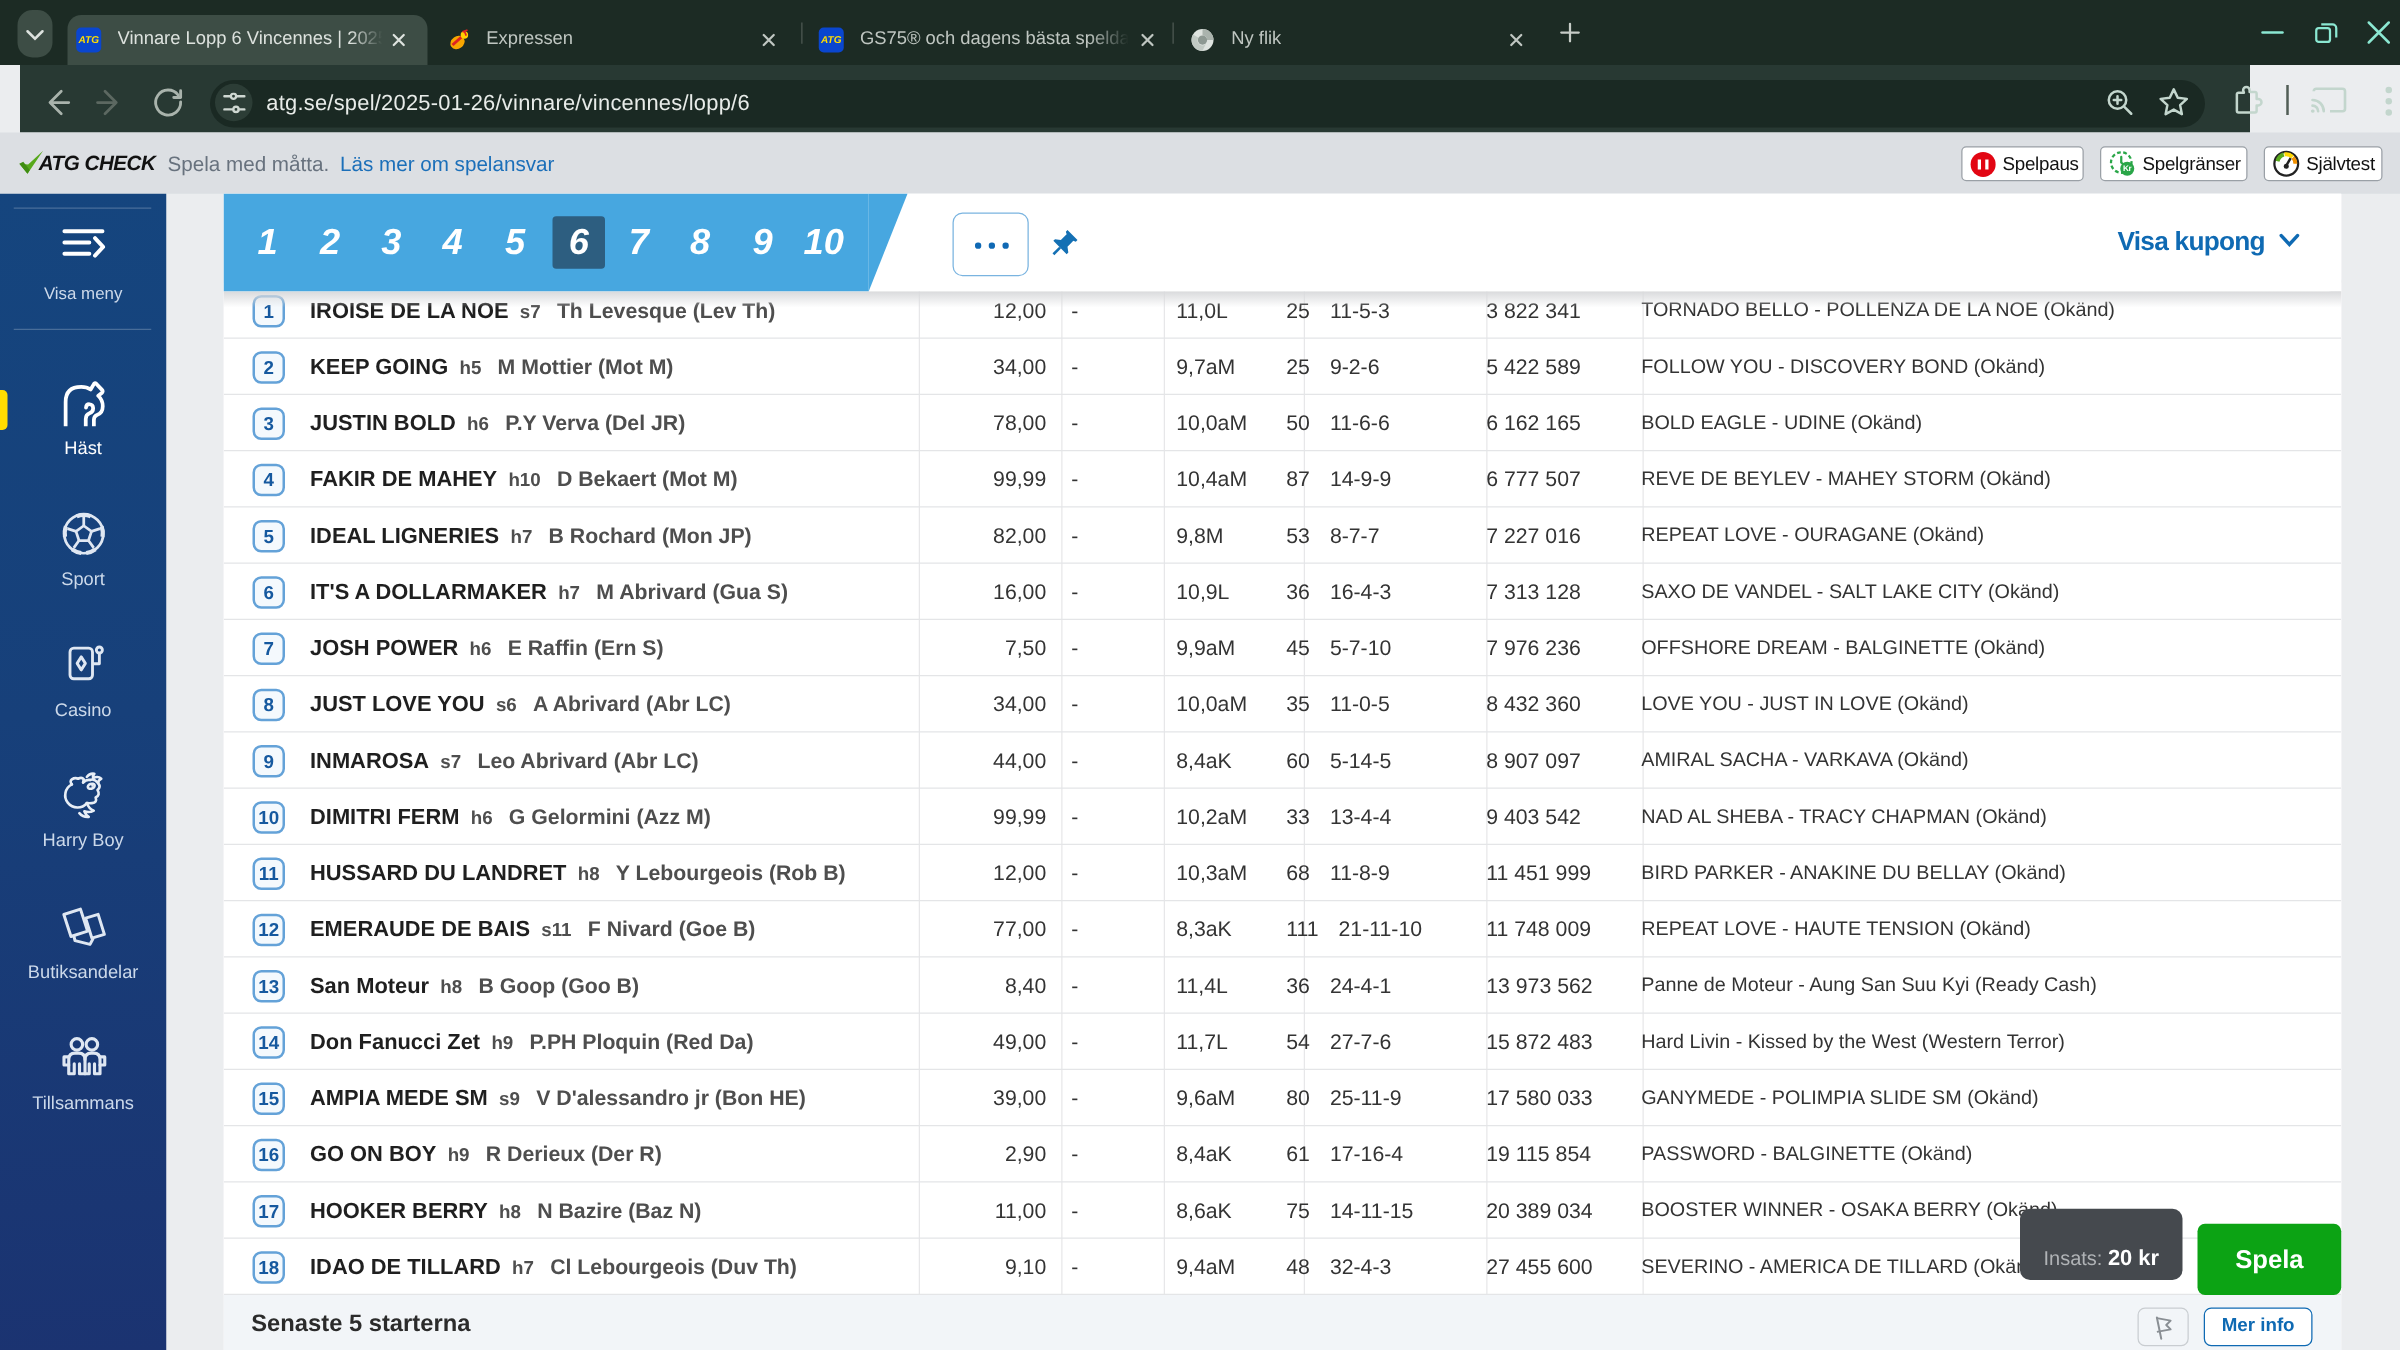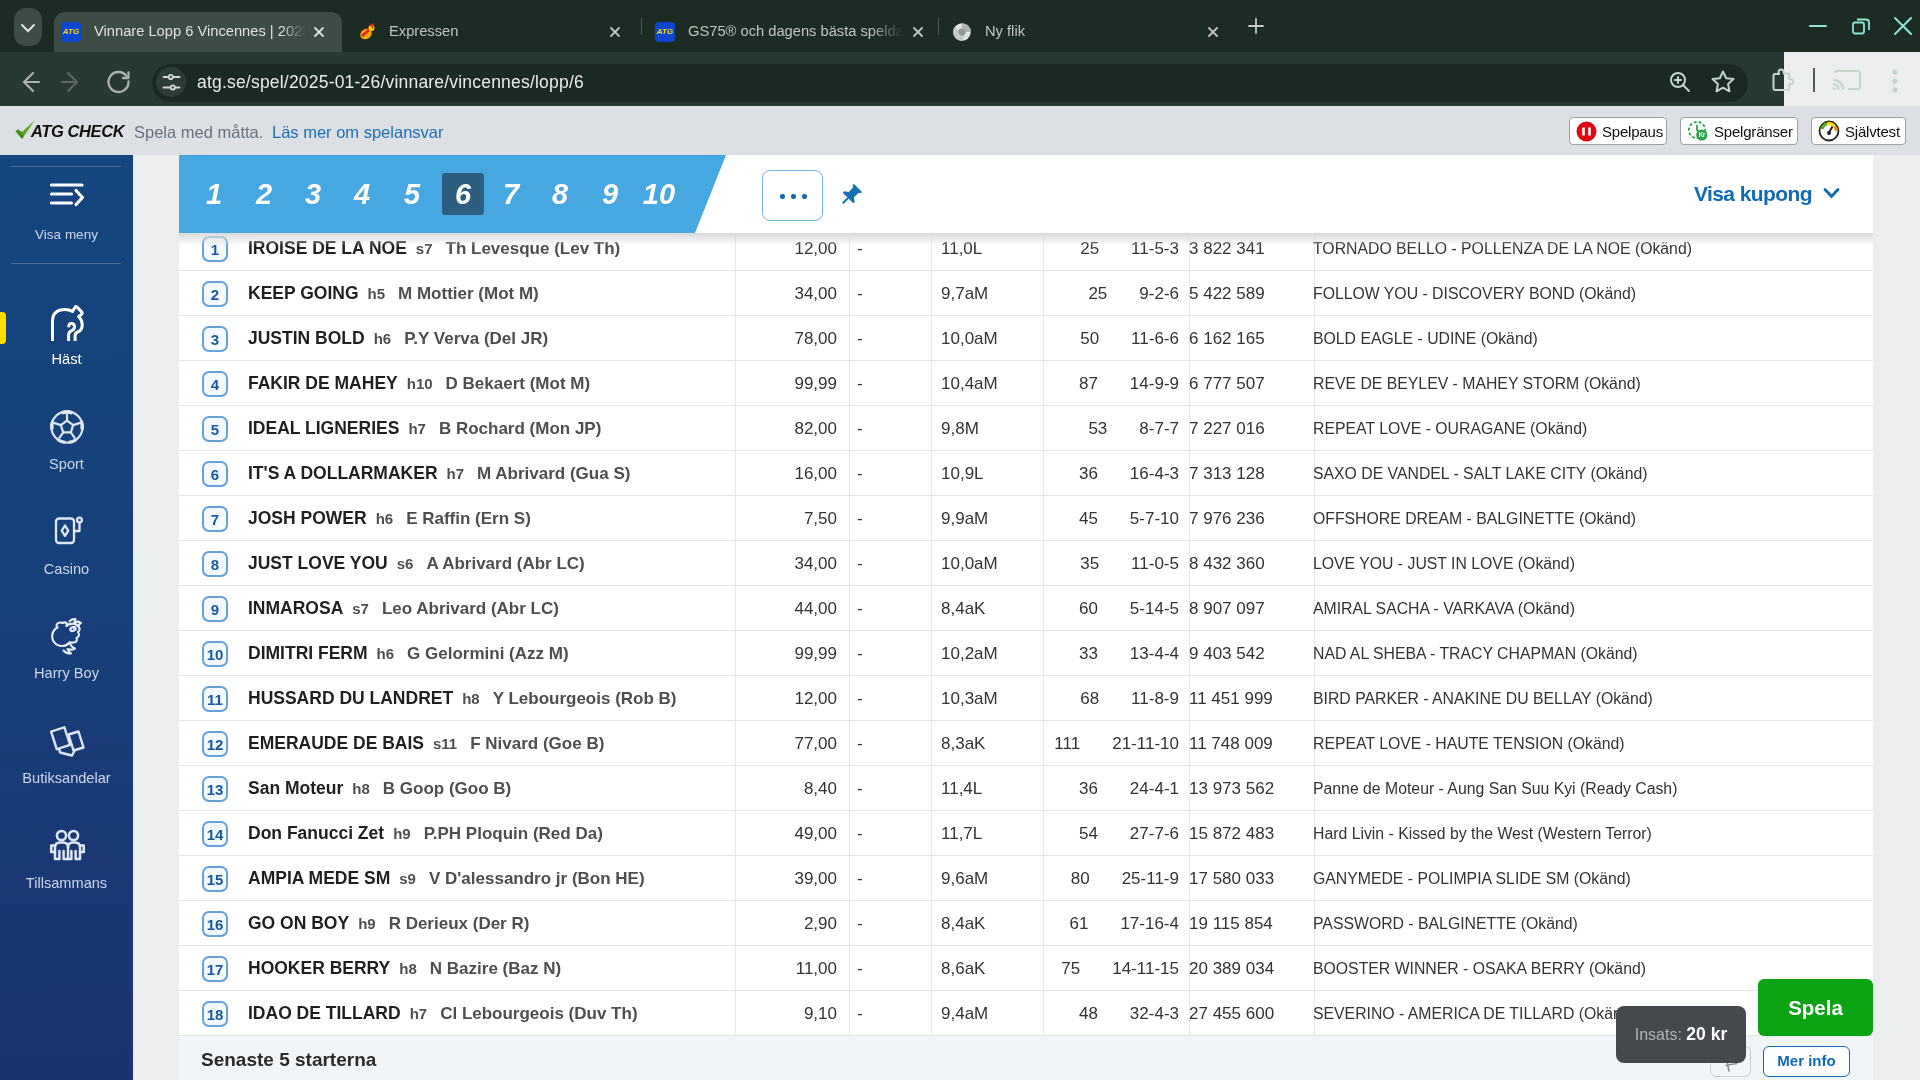--- a/index.html
+++ b/index.html
@@ -12,21 +12,21 @@
 .tab { position:absolute; top:12px; height:40px; border-radius:11px 11px 0 0; }
 .tab-act { background:#3d4d45; }
 .tab .fav { position:absolute; left:7px; top:10px; width:20px; height:20px; }
 .tab .ttl { position:absolute; left:40px; top:11px; font-size:14.7px; color:#dde2de; white-space:nowrap; overflow:hidden; }
 .tab .cls { position:absolute; top:12px; width:16px; height:16px; }
 .tab-in .ttl { color:#bfc6c1; }
 .favatg { width:20px; height:20px; border-radius:4px; background:#0a46cf; color:#ffdd00; font-weight:700; font-style:italic; font-size:8px; text-align:center; line-height:20px; letter-spacing:0; }
 .tabsep { position:absolute; top:18px; width:1px; height:17px; background:#4e5a53; }
 .newtab { position:absolute; left:1247px; top:17px; }
 .winbtn { position:absolute; top:0; height:52px; }
-.toolbar { position:absolute; left:0; top:52px; width:1784px; height:54px; background:#283933; }
+.toolbar { position:absolute; left:16px; top:52px; width:1784px; height:54px; background:#283933; }
 .pill { position:absolute; left:152px; top:12px; width:1596px; height:38px; border-radius:19px; background:#1a2923; }
 .urltxt { position:absolute; left:197px; top:20px; font-size:17.5px; color:#e8ece9; letter-spacing:0.2px; }
 .tbic { position:absolute; }
 
 
 .atgbar { position:absolute; left:0; top:106px; width:1920px; height:49px; background:#dcdfe3; }
 .atgchk { position:absolute; left:14px; top:12px; height:26px; }
 .atgchk-txt { position:absolute; left:31px; top:16px; font-size:16.5px; font-weight:700; font-style:italic; color:#111; letter-spacing:-0.4px; }
 .spela-matta { position:absolute; left:134px; top:17px; font-size:16.5px; color:#68727e; }
 .las-mer { position:absolute; left:272px; top:17px; font-size:16.5px; color:#1b6fb9; }
@@ -59,30 +59,30 @@
 .shadow { position:absolute; left:0; top:78px; width:1694px; height:15px; background:linear-gradient(#d9dadc 0%, rgba(255,255,255,0) 100%); height:13px; }
 .vline { position:absolute; top:0; height:810.4px; width:1px; background:#e7e7e9; }
 .row { position:absolute; left:0; width:1694px; height:45px; border-bottom:1px solid #e4e5e7; font-size:17px; color:#333; }
 .badge { position:absolute; left:23px; top:9.5px; width:26px; height:26px; border:2px solid #64a2d8; border-radius:7px; background:#f4f9fd; color:#16599f; font-weight:700; font-size:15px; text-align:center; line-height:23px; }
 .name { position:absolute; left:69px; top:12px; font-size:17.5px; font-weight:700; color:#1f1f1f; white-space:nowrap; }
 .age { margin-left:9px; font-size:15px; font-weight:700; color:#4e4e4e; }
 .driver { margin-left:13px; font-size:17px; font-weight:700; color:#4e4e4e; }
 .odds { position:absolute; left:556px; top:13px; width:102px; text-align:right; }
 .dash { position:absolute; left:678px; top:13px; }
 .rec { position:absolute; left:762px; top:13px; }
-.stp { position:absolute; left:850px; top:13px; width:150px; display:flex; justify-content:flex-end; gap:32px; white-space:nowrap; }
+.stp { position:absolute; left:850px; top:13px; width:150px; display:flex; gap:16px; white-space:nowrap; }
 .money { position:absolute; left:1010px; top:13px; width:98px; text-align:left; }
 .parents { position:absolute; left:1134px; top:14px; font-size:15.8px; white-space:nowrap; overflow:hidden; width:560px; }
 .footer { position:absolute; left:0; top:881.4px; width:1694px; height:43.6px; background:#f2f5f8; }
 .footer .t { position:absolute; left:22px; top:13px; font-size:19px; font-weight:700; color:#2b2b2b; }
 .flagbtn { position:absolute; left:1531px; top:10px; width:41px; height:31px; border:1px solid #c9cdd1; border-radius:6px; background:#f2f5f8; display:flex; align-items:center; justify-content:center; }
 .merinfo { position:absolute; left:1584px; top:10px; width:87px; height:31px; border:1.5px solid #0f6ab3; border-radius:6px; color:#0f6ab3; font-weight:700; font-size:15px; text-align:center; line-height:28px; background:#fff; }
 
 
-.tooltip { position:absolute; left:1616px; top:1006px; width:130px; height:57px; background:#45494e; border-radius:8px; color:#b0b3b6; font-size:16px; line-height:57px; text-align:center; }
+.tooltip { position:absolute; left:1616px; top:967px; width:130px; height:57px; background:#45494e; border-radius:8px; color:#b0b3b6; font-size:16px; line-height:79px; text-align:center; }
 .tooltip b { color:#fff; font-size:17.5px; }
 .spela { position:absolute; left:1758px; top:979px; width:115px; height:57px; background:#0ca314; border-radius:6px; color:#fff; font-weight:700; font-size:20.5px; text-align:center; line-height:57px; }
 </style></head>
 <body>
 
 <div class="tabbar">
   <div class="tsearch">
       <svg width="16" height="12" viewBox="0 0 16 12" fill="none" stroke="#dde2de" stroke-width="2" stroke-linecap="round">
         <path d="M2 3 L8 9 L14 3"></path>
       </svg>

